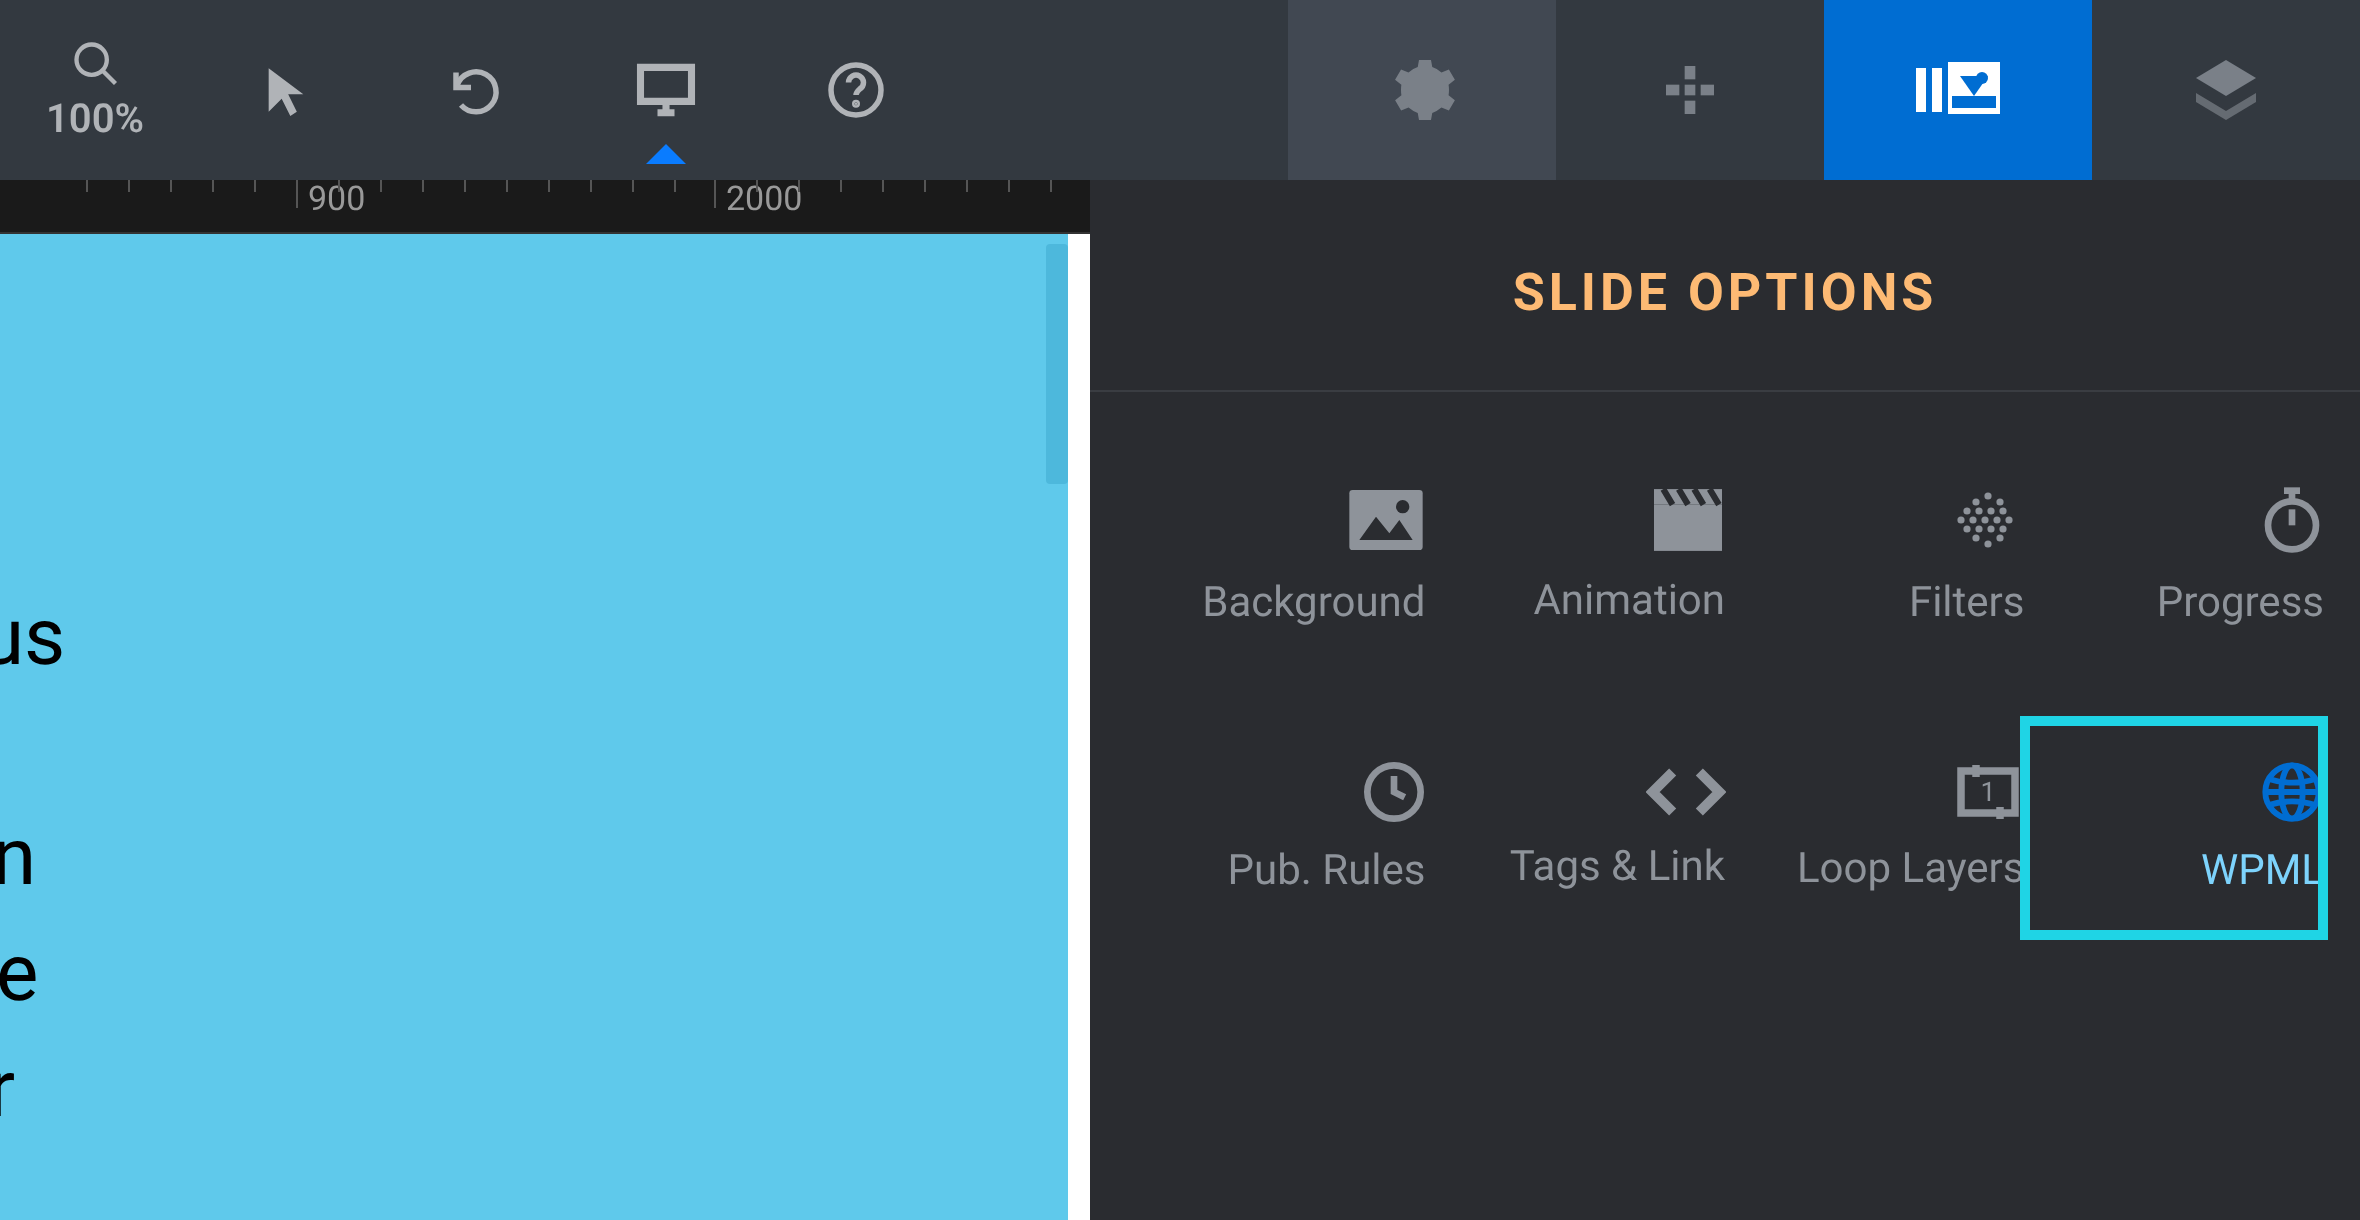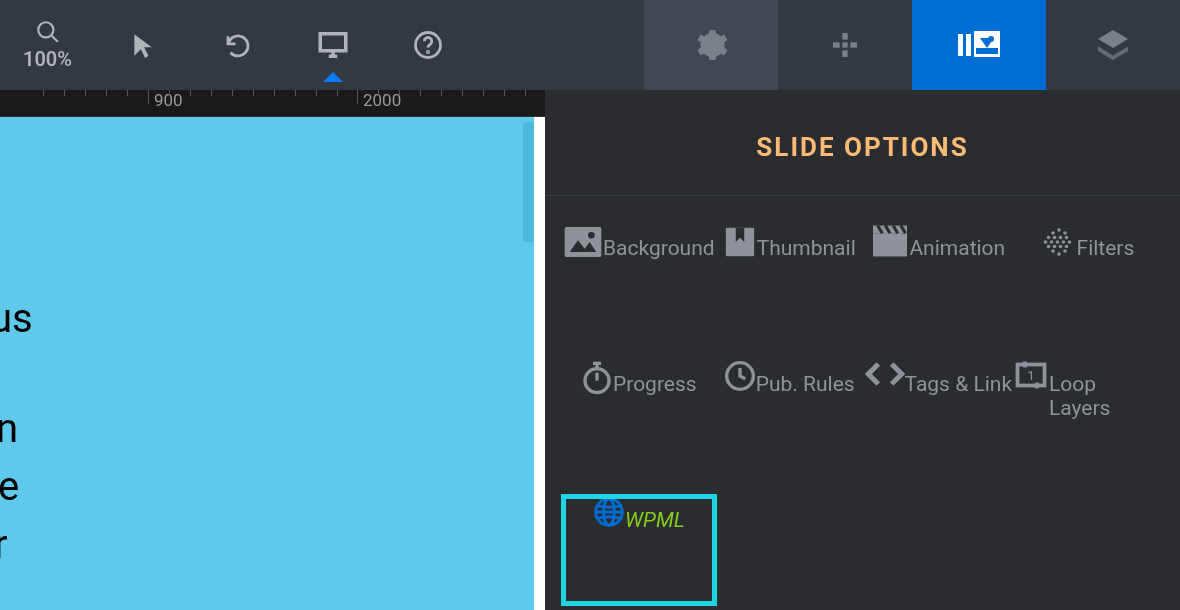--- a/index.html
+++ b/index.html
@@ -157,36 +157,37 @@
   border-bottom: 1px solid #3a3d42;
 }
 .grid {
   display: grid;
   grid-template-columns: repeat(4, 1fr);
   padding: 28px 18px 0;
   row-gap: 28px;
 }
 .grid-item {
   display: flex;
-  align-items: flex-start;
+  flex-direction: column;
+  align-items: flex-end;
   justify-content: center;
   height: 108px;
   cursor: pointer;
   color: #8e939a;
   position: relative;
 }
 .grid-item .g-label {
   margin-top: 12px;
   font-size: 21px;
 }
 .grid-item.highlight {
   outline: 5px solid #1fd4e5;
   outline-offset: -3px;
 }
-.grid-item.highlight .g-label { color: #84cc16; font-style: italic; }
+.grid-item.highlight .g-label { color: #7dd3fc; }
 .grid-item.highlight .ico { color: #006dd2; }
 
 svg { display: block; }
 </style>
 </head>
 <body>
 
 <div class="toolbar">
   <div class="toolbar-left">
     <div class="tool-btn">
@@ -320,29 +321,20 @@
       <span class="ico">
         <svg width="40" height="36" viewBox="0 0 24 20" fill="currentColor">
             <rect x="1" y="1" width="22" height="18" rx="1"></rect>
             <polygon points="4,16 9,9 13,14 16,10 20,16" fill="#2a2c30"></polygon>
             <circle cx="17" cy="6" r="2" fill="#2a2c30"></circle>
           </svg>
       </span>
       <span class="g-label">Background</span>
     </div>
 
-    <div class="grid-item">
-      <span class="ico">
-        <svg width="34" height="36" viewBox="0 0 24 24" fill="currentColor">
-            <rect x="2" y="2" width="20" height="20" rx="1"></rect>
-            <path d="M9 2 V12 L12 9 L15 12 V2 Z" fill="#2a2c30"></path>
-          </svg>
-      </span>
-      <span class="g-label">Thumbnail</span>
-    </div>
 
     <div class="grid-item">
       <span class="ico">
         <svg width="38" height="34" viewBox="0 0 24 22" fill="currentColor">
             <rect x="1" y="6" width="22" height="15"></rect>
             <rect x="1" y="1" width="22" height="5"></rect>
             <path d="M4 1 L7 6 M9 1 L12 6 M14 1 L17 6 M19 1 L22 6" stroke="#2a2c30" stroke-width="2"></path>
           </svg>
       </span>
       <span class="g-label">Animation</span>

